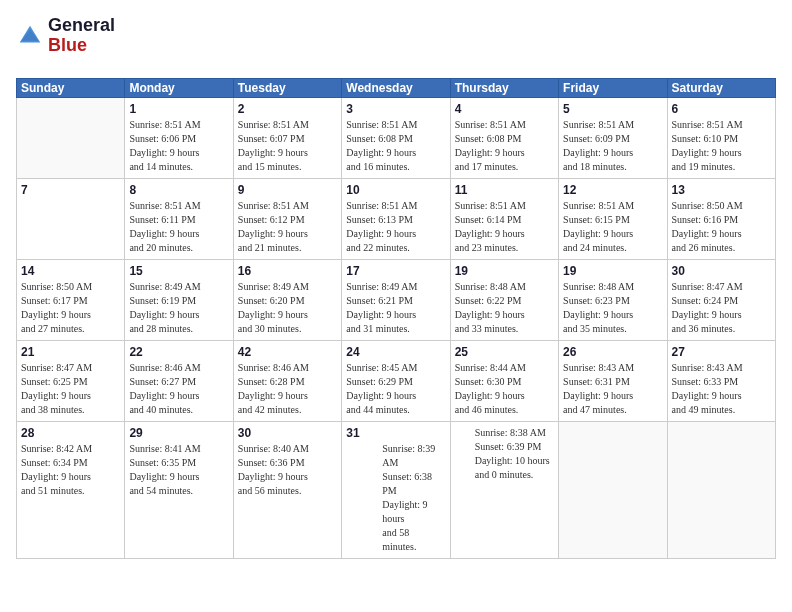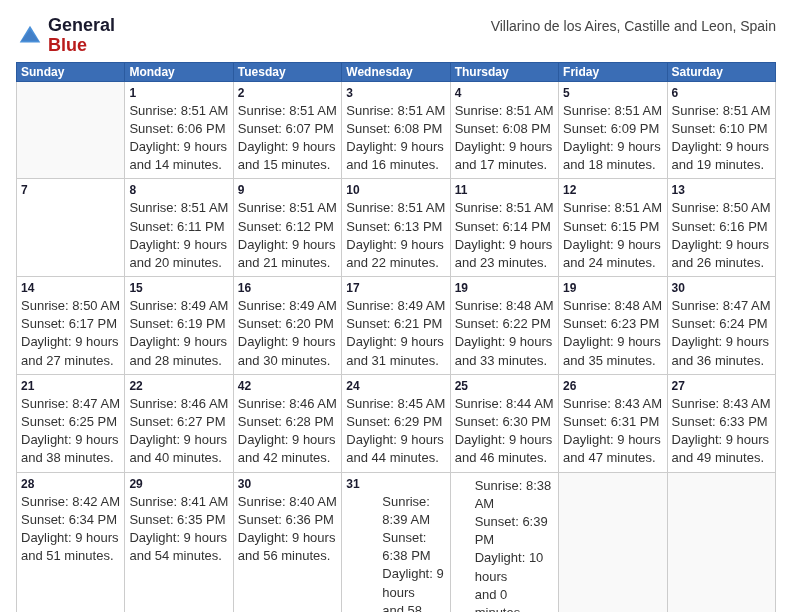--- a/index.html
+++ b/index.html
@@ -7,21 +7,21 @@
       font-family: Arial, sans-serif;
       background: #fff;
       width: 792px;
       min-height: 612px;
       padding: 16px;
     }
     .header {
       display: flex;
       justify-content: space-between;
       align-items: flex-start;
-      margin-bottom: 6px;
+      margin-bottom: 22px;
     }
     .logo {
       display: flex;
       align-items: center;
       gap: 4px;
     }
     .logo-text {
       font-size: 18px;
       font-weight: bold;
       color: #1a1a2e;
@@ -71,40 +71,40 @@
       background: #f9f9f9;
     }
     .day-number {
       font-weight: bold;
       font-size: 12px;
       margin-bottom: 2px;
       color: #1a1a2e;
     }
     .day-info {
       color: #333;
-      font-size: 13px;
+      font-size: 10px;
       line-height: 1.4;
+      font-family: Liberation Serif, serif;
     }
   </style>
 </head>
 <body>
 
 <div class="header">
   <div class="logo">
     <svg class="logo-icon" viewBox="0 0 30 30">
       <polygon points="15,4 26,22 4,22" fill="#4a90d9"></polygon>
       <polygon points="15,8 24,20 6,20" fill="#3a6db5" opacity="0.5"></polygon>
     </svg>
     <div class="logo-text">
       <div>General</div>
       <div><span>Blue</span></div>
     </div>
   </div>
   <div class="title-section">
-    <div class="location">Villarino de los Aires, Castille and Leon, Spain</div>
   </div>
 </div>
 
 <table class="calendar">
   <thead>
     <tr>
     <th>Sunday</th>
         <th>Monday</th>
         <th>Tuesday</th>
         <th>Wednesday</th>

